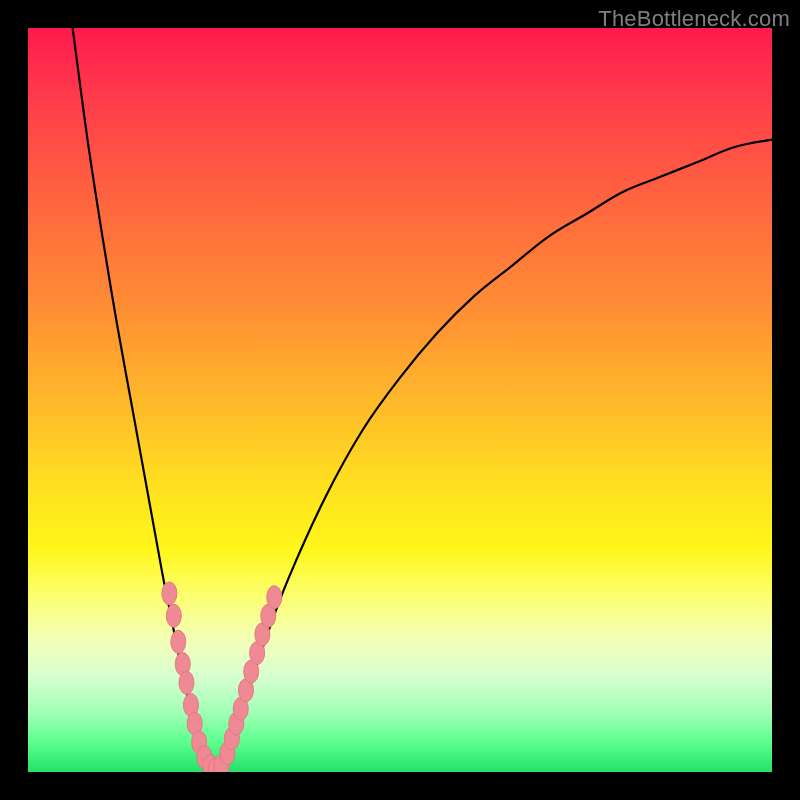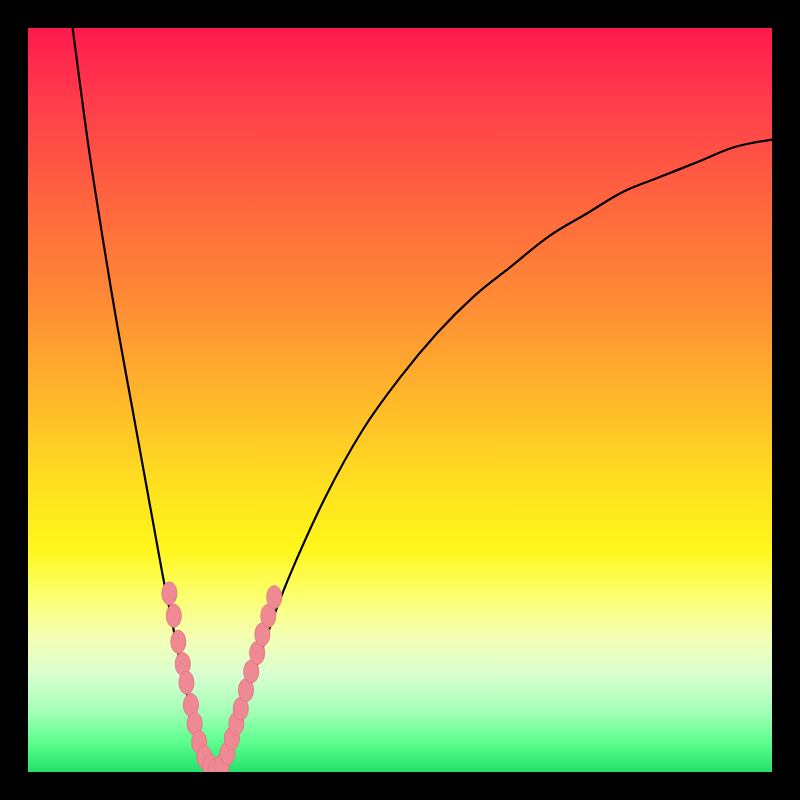--- a/index.html
+++ b/index.html
@@ -90,13 +90,14 @@
           <ellipse cx="212.78" cy="680.76" rx="7.5" ry="11.5" fill="#ef8994" stroke="#e57884" stroke-width="1"></ellipse>
           <ellipse cx="217.99" cy="662.16" rx="7.5" ry="11.5" fill="#ef8994" stroke="#e57884" stroke-width="1"></ellipse>
           <ellipse cx="223.20" cy="643.56" rx="7.5" ry="11.5" fill="#ef8994" stroke="#e57884" stroke-width="1"></ellipse>
           <ellipse cx="229.15" cy="624.96" rx="7.5" ry="11.5" fill="#ef8994" stroke="#e57884" stroke-width="1"></ellipse>
           <ellipse cx="234.36" cy="606.36" rx="7.5" ry="11.5" fill="#ef8994" stroke="#e57884" stroke-width="1"></ellipse>
           <ellipse cx="240.31" cy="587.76" rx="7.5" ry="11.5" fill="#ef8994" stroke="#e57884" stroke-width="1"></ellipse>
           <ellipse cx="246.26" cy="569.16" rx="7.5" ry="11.5" fill="#ef8994" stroke="#e57884" stroke-width="1"></ellipse>
         </g>
     </svg>
   </div>
+  <div class="watermark">TheBottleneck.com</div>
 </div>
 
 </body></html>

